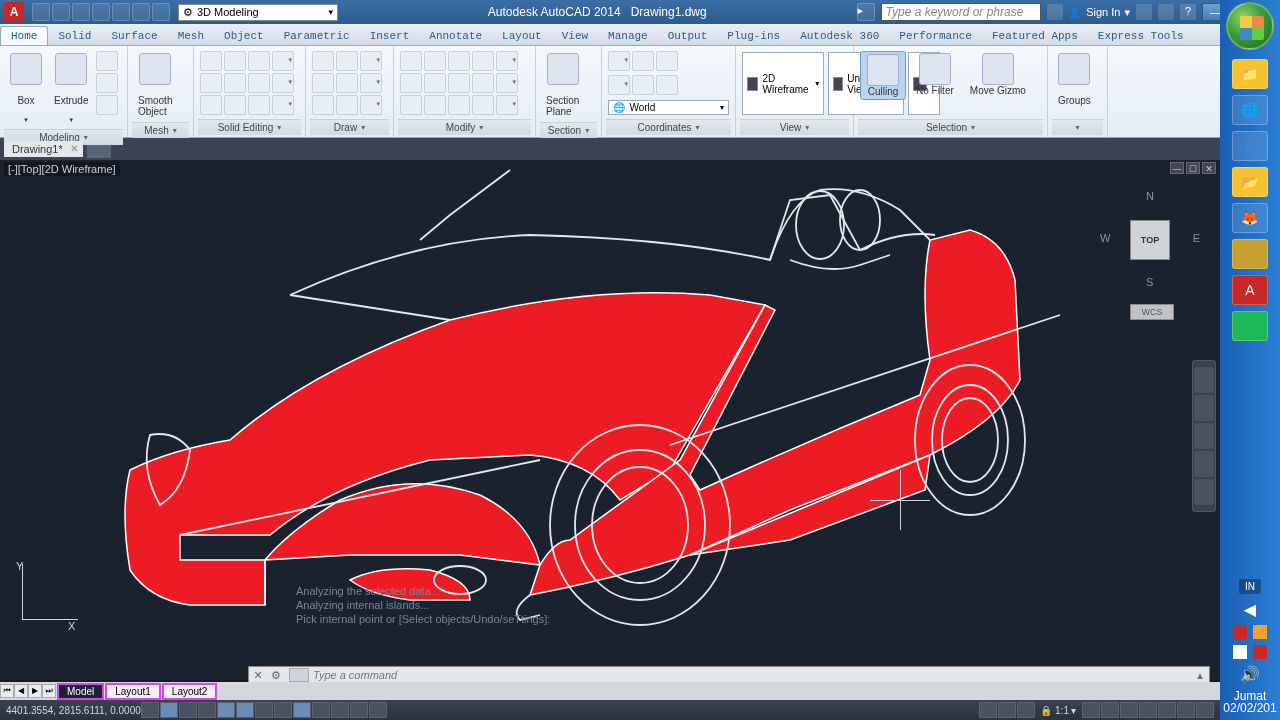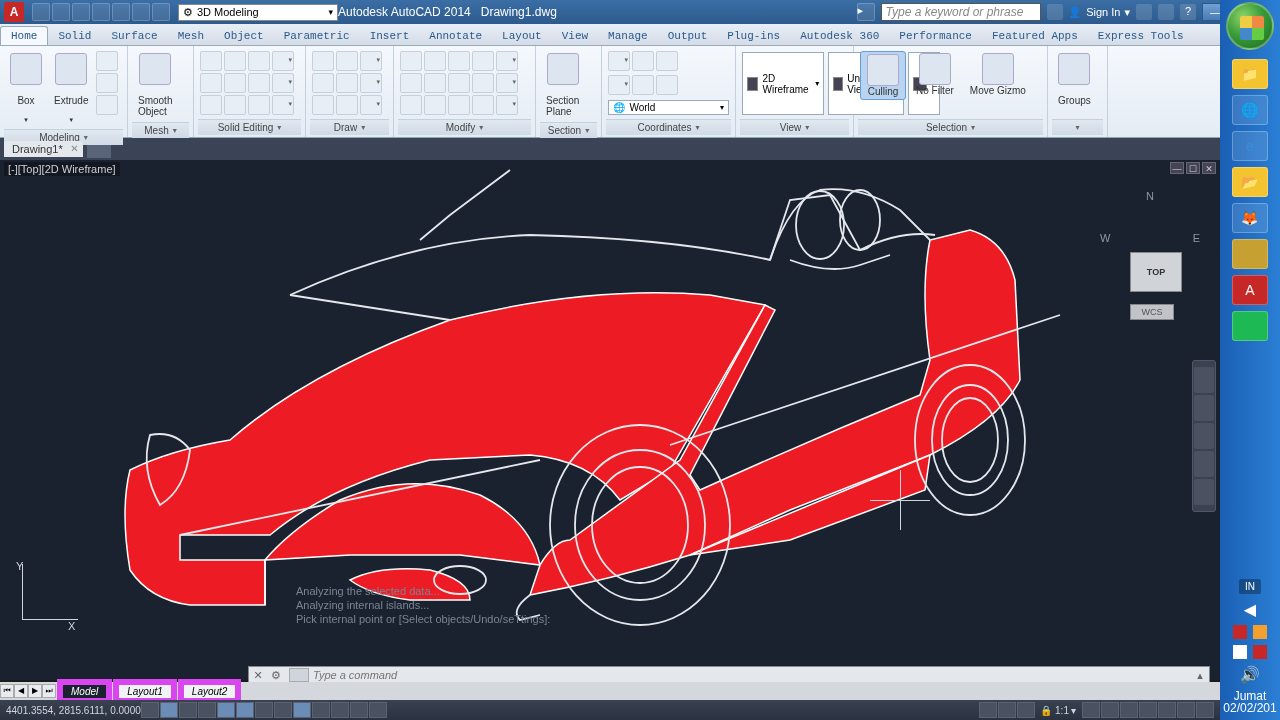--- a/index.html
+++ b/index.html
@@ -5,21 +5,21 @@
 * { margin: 0; padding: 0; box-sizing: border-box; font-family: "Segoe UI", Tahoma, sans-serif; }
 body { width: 1280px; height: 720px; overflow: hidden; background: #1a1a1a; position: relative; }
 
 
 .titlebar { height: 24px; background: linear-gradient(#3a6ea5,#2d5a8c); display: flex; align-items: center; color: #fff; font-size: 11px; }
 .titlebar .app-icon { width: 20px; height: 20px; background: #c62828; border-radius: 2px; margin: 0 4px; display: flex; align-items: center; justify-content: center; color:#fff; font-weight:bold; font-size:12px;}
 .qat { display: flex; gap: 2px; margin-left: 4px; }
 .qat-btn { width: 18px; height: 18px; background: rgba(255,255,255,0.1); border: 1px solid rgba(255,255,255,0.2); border-radius: 2px; }
 .workspace-sel { margin-left: 8px; background: #fff; color: #000; border: 1px solid #888; padding: 1px 4px; font-size: 11px; display: flex; align-items: center; gap: 4px; width: 160px; }
 .workspace-sel::after { content: "▾"; margin-left: auto; font-size: 9px; }
-.title-center { flex: 1; font-size: 12px; }
+.title-center { flex: 1; text-align: center; font-size: 12px; }
 .search-box { width: 160px; height: 18px; background: #fff; border: 1px solid #555; color: #888; font-size: 12px; font-style: italic; padding: 0 4px; display:flex; align-items:center;}
 .title-right { display: flex; gap: 6px; align-items: center; margin: 0 6px; }
 .title-right .sbtn { width: 16px; height: 16px; background: rgba(255,255,255,0.15); border-radius: 2px; }
 .signin { font-size: 11px; display:flex; align-items:center; gap:4px;}
 .win-controls { display: flex; }
 .win-controls div { width: 26px; height: 18px; background: linear-gradient(#6fa0d6,#4a7cb5); border: 1px solid #2a5a8c; display: flex; align-items: center; justify-content: center; font-size: 10px; color: #fff; }
 .win-controls .close { background: linear-gradient(#d46,#b23); }
 
 
 .ribbon-tabs { height: 22px; background: linear-gradient(#e8eef5,#d4dce8); border-bottom: 1px solid #9ab; display: flex; align-items: flex-end; font-size: 11px; }
@@ -57,21 +57,21 @@
 .mini-ctrl { position: absolute; top: 2px; right: 4px; display: flex; gap: 2px; }
 .mini-ctrl div { width: 14px; height: 12px; background: #445; color: #ccc; font-size: 9px; text-align: center; line-height: 12px; border:1px solid #667;}
 
 
 .car-svg { position: absolute; top: 0; left: 0; width: 100%; height: 100%; }
 
 
 .viewcube { position: absolute; top: 30px; right: 20px; width: 100px; height: 130px; }
 .viewcube .dir { position: absolute; font-size: 11px; color: #8a96a8; }
 .viewcube .n{top:0; left:46px;} .viewcube .s{bottom:32px; left:46px;} .viewcube .w{top:42px; left:0;} .viewcube .e{top:42px; right:0;}
-.viewcube .cube { position:absolute; top:30px; left:30px; width:52px; height:40px; background:#d0d4d8; border:1px solid #888; display:flex;align-items:center;justify-content:center;font-size:9px;color:#333;font-weight:bold;margin-top:32px;}
+.viewcube .cube { position:absolute; top:30px; left:30px; width:40px; height:40px; background:#d0d4d8; border:1px solid #888; display:flex;align-items:center;justify-content:center;font-size:9px;color:#333;font-weight:bold;}
 .viewcube .wcs { position:absolute; bottom:0; left:30px; width:44px;height:16px;background:#c0c4c8;border:1px solid #888;font-size:9px;text-align:center;line-height:14px;color:#555;}
 
 
 .navbar { position:absolute; top:200px; right:4px; width:24px; background:#3a4252; border:1px solid #556; border-radius:3px; padding:4px 0;}
 .navbar .nbtn{width:20px;height:26px;margin:2px auto;background:#4a5262;border-radius:2px;}
 
 
 .crosshair { position: absolute; top: 340px; left: 900px; }
 .crosshair::before, .crosshair::after { content:""; position:absolute; background:#cfd5dc;}
 .crosshair::before { width:60px; height:1px; top:0; left:-30px;}
@@ -88,21 +88,21 @@
 .cmd-history { position:absolute; bottom:54px; left:296px; width:680px; font-family:Consolas,monospace; font-size:11px; color:#7a8494; line-height:14px;}
 .cmd-line { position:absolute; bottom:36px; left:248px; right:70px; height:18px; background:#e4e8ec; border:1px solid #888; display:flex; align-items:center; font-size:11px;}
 .cmd-line .cx{width:18px;text-align:center;color:#666;}
 .cmd-line .prompt{width:20px;height:14px;background:#cfd5dc;margin:0 4px;border:1px solid #aaa;}
 .cmd-line input{flex:1;border:none;background:transparent;font-style:italic;color:#888;font-size:11px;outline:none;}
 
 
 .layout-tabs { position:absolute; bottom:20px; left:0; right:60px; height:18px; background:#d4d8dc; display:flex; align-items:center; font-size:10px;}
 .layout-tabs .nav{display:flex; gap:0;}
 .layout-tabs .nav div{width:14px;height:14px;background:#e8ecf0;border:1px solid #aaa;text-align:center;line-height:12px;font-size:8px;}
-.layout-tabs .lt{padding:1px 8px;background:#f0f2f4;border:6px solid #d946ef;margin-left:1px;font-style:italic;}
+.layout-tabs .lt{padding:1px 8px;background:#f0f2f4;border:2px solid #d946ef;margin-left:1px;}
 .layout-tabs .lt.active{background:#1a2230;color:#fff;}
 
 
 .statusbar { position:absolute; bottom:0; left:0; right:60px; height:20px; background:linear-gradient(#3a4252,#2a3242); display:flex; align-items:center; color:#cfd5dc; font-size:10px; padding:0 6px;}
 .statusbar .coords{flex:0 0 auto; margin-right:auto;}
 .status-btns{display:flex;gap:1px;}
 .status-btns .sb{width:18px;height:16px;background:#4a5262;border:1px solid #5a6272;}
 .status-btns .sb.on{background:#6a8cb6;}
 
 

